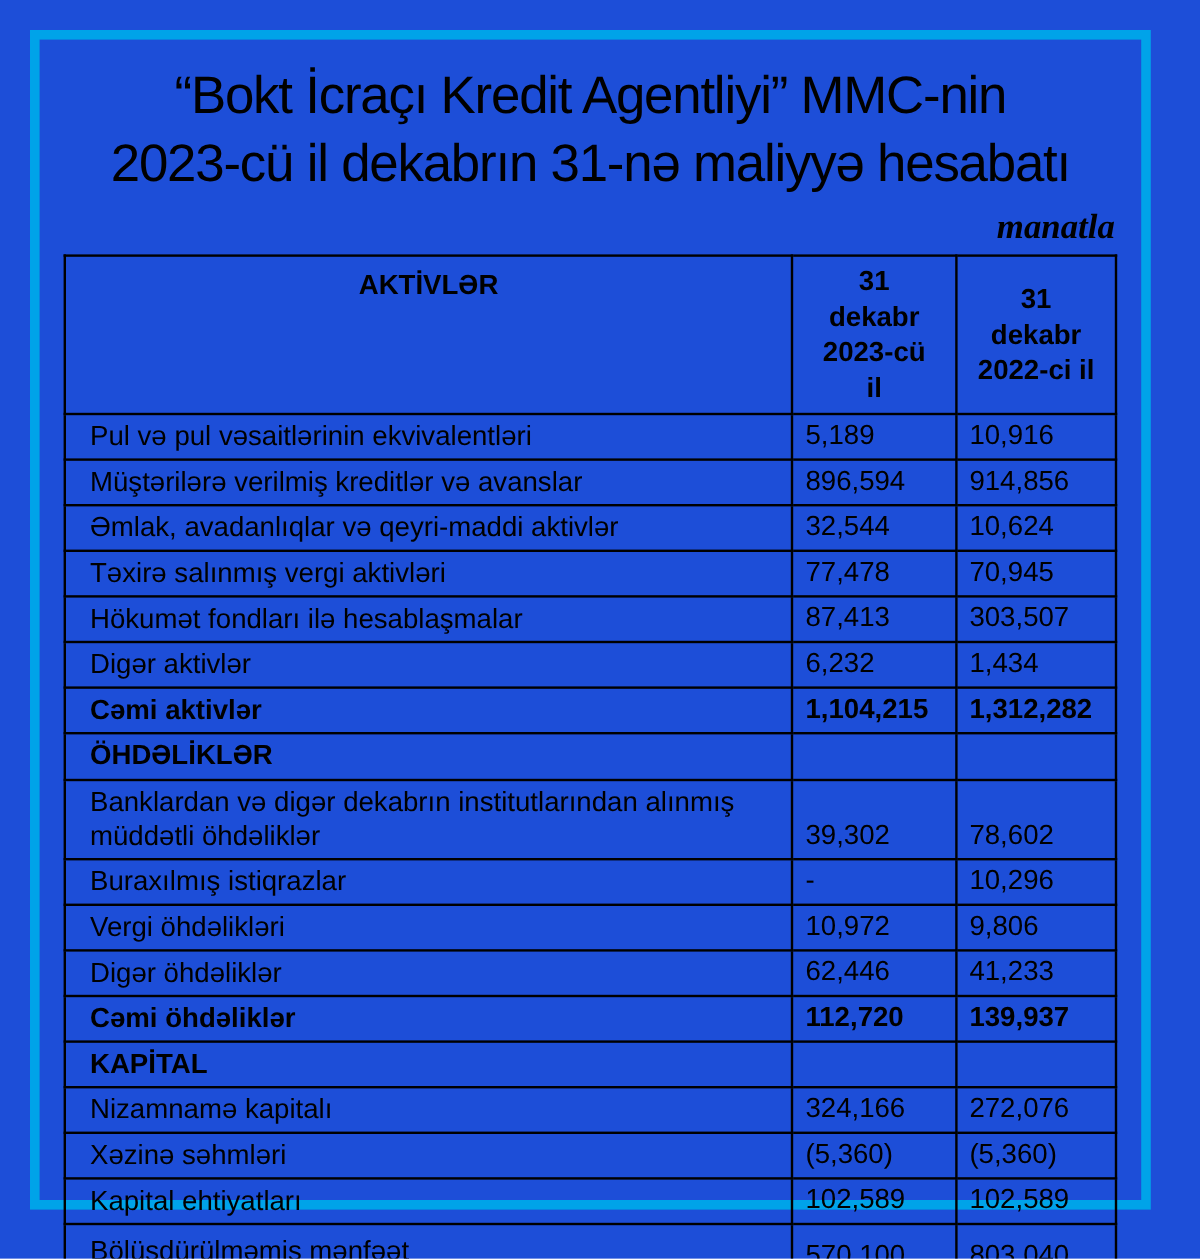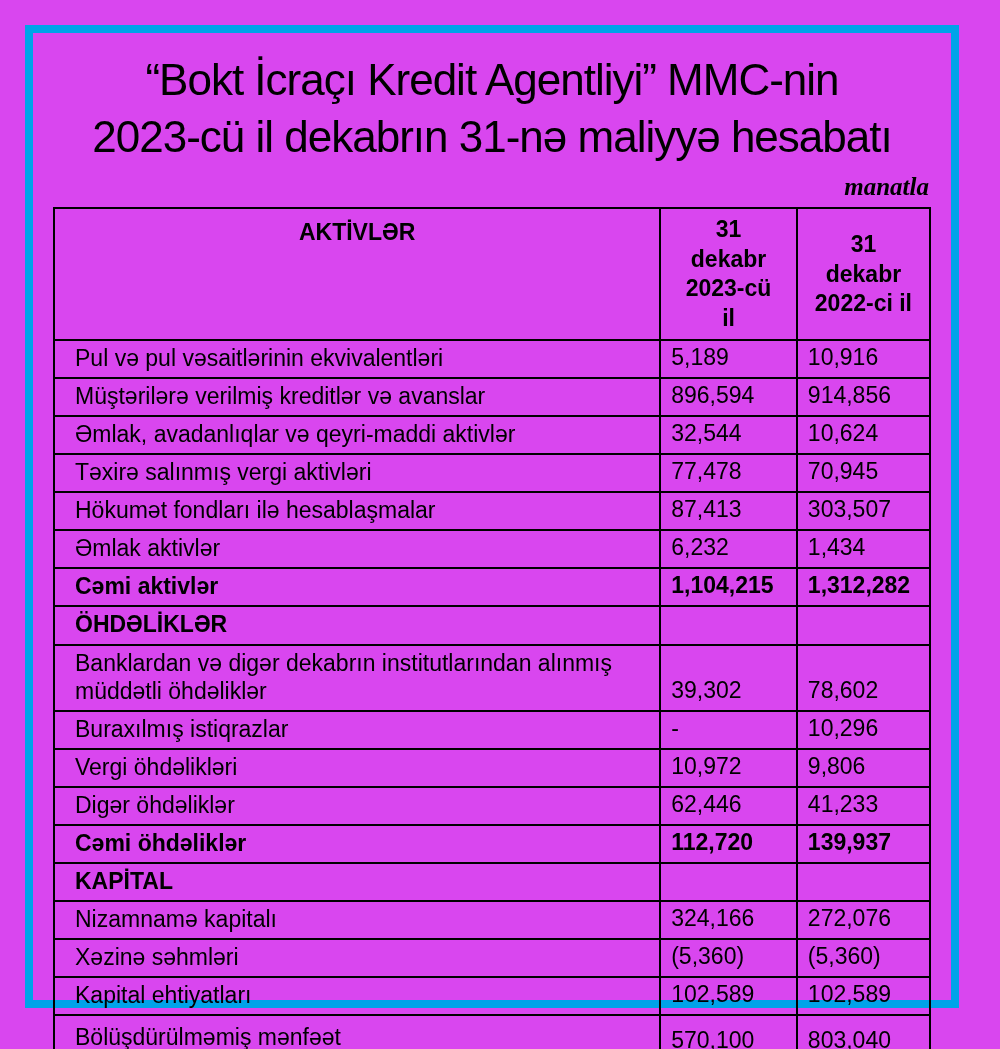--- a/index.html
+++ b/index.html
@@ -6,21 +6,21 @@
     margin: 0;
     padding: 0;
     background: #ffffff;
     font-family: "Liberation Sans", sans-serif;
     color: #000;
   }
   .page {
     position: relative;
     width: 1000px;
     height: 1049px;
-    background: #d946ef;
+    background: #1d4ed8;
     overflow: hidden;
   }
   .frame {
     position: absolute;
     left: 25px;
     top: 25px;
     width: 934px;
     height: 983px;
     border: 8px solid #00a3e9;
     box-sizing: border-box;
@@ -32,21 +32,21 @@
     line-height: 1.3;
     font-weight: 400;
     letter-spacing: -1px;
     margin: 0;
   }
   .unit-note {
     text-align: right;
     font-family: "Liberation Serif", serif;
     font-style: italic;
     font-weight: 700;
-    font-size: 25px;
+    font-size: 29px;
     margin: 8px 2px 6px 0;
   }
   table.fin {
     width: 100%;
     border-collapse: collapse;
     border: 2px solid #000;
     font-size: 23px;
     table-layout: fixed;
   }
   table.fin th, table.fin td {
@@ -131,21 +131,21 @@
     <td class="label">Təxirə salınmış vergi aktivləri</td>
     <td class="val">77,478</td>
     <td class="val">70,945</td>
   </tr>
           <tr class="item r-normal">
     <td class="label">Hökumət fondları ilə hesablaşmalar</td>
     <td class="val">87,413</td>
     <td class="val">303,507</td>
   </tr>
           <tr class="item r-normal">
-    <td class="label">Əmlak aktivlər</td>
+    <td class="label">Digər aktivlər</td>
     <td class="val">6,232</td>
     <td class="val">1,434</td>
   </tr>
           <tr class="total r-normal">
     <td class="label">Cəmi aktivlər</td>
     <td class="val">1,104,215</td>
     <td class="val">1,312,282</td>
   </tr>
           <tr class="section r-normal">
     <td class="label">ÖHDƏLİKLƏR</td>

